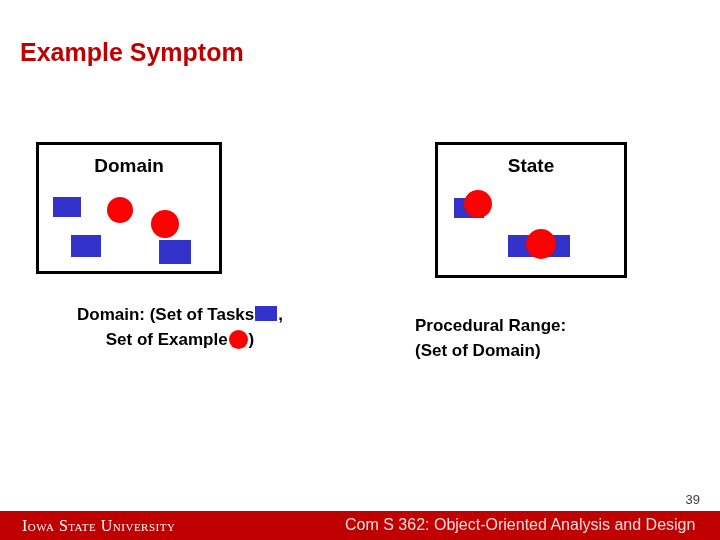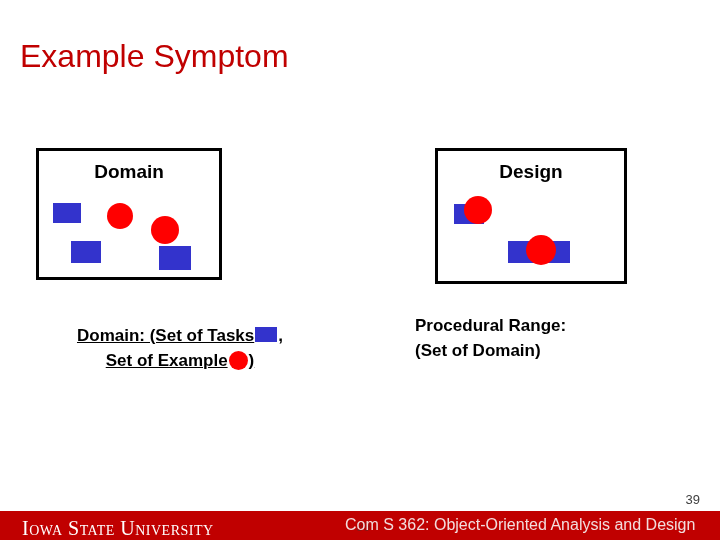--- a/index.html
+++ b/index.html
@@ -13,34 +13,33 @@
     position: relative;
     overflow: hidden;
     font-family: "Liberation Sans", sans-serif;
   }
 
   
   #slide-title {
     position: absolute;
     left: 20px;
     top: 38px;
-    font-size: 32px;
-    font-weight: normal;
+    font-size: 25px;
+    font-weight: bold;
     color: #C00000;
     letter-spacing: 0px;
     white-space: nowrap;
   }
 
   
   .venn-box {
     position: absolute;
     border: 3px solid #000000;
     background: #ffffff;
     box-sizing: border-box;
-    margin-top: 6px;
   }
   #domain-box {
     left: 36px;
     top: 142px;
     width: 186px;
     height: 132px;
   }
   #range-box {
     left: 435px;
     top: 142px;
@@ -84,24 +83,23 @@
   
   .caption {
     position: absolute;
     font-size: 17px;
     font-weight: bold;
     color: #000000;
     line-height: 25px;
   }
   #domain-caption {
     left: 10px;
-    top: 323px;
+    top: 302px;
     width: 340px;
     text-align: center;
-    text-decoration: underline;
   }
   #range-caption {
     left: 415px;
     top: 305px;
     width: 300px;
     text-align: left;
     margin-top: 8px;
   }
   .inline-sq {
     display: inline-block;
@@ -137,21 +135,21 @@
     bottom: 0;
     width: 720px;
     height: 29px;
     background: #C00000;
   }
   #isu-logo {
     position: absolute;
     left: 22px;
     top: 6px;
     font-family: "Liberation Serif", serif;
-    font-size: 20px;
+    font-size: 16px;
     font-variant: small-caps;
     color: #FFFFFF;
     letter-spacing: 0.5px;
     white-space: nowrap;
   }
   #course-text {
     position: absolute;
     left: 345px;
     top: 5px;
     font-size: 16px;
@@ -175,21 +173,21 @@
 <div class="venn-box" id="domain-box">
   <div class="box-heading">Domain</div>
   <span class="sq" id="d-sq-1"></span>
   <span class="sq" id="d-sq-2"></span>
   <span class="sq" id="d-sq-3"></span>
   <span class="ci" id="d-ci-1"></span>
   <span class="ci" id="d-ci-2"></span>
 </div>
 
 <div class="venn-box" id="range-box">
-  <div class="box-heading">Design</div>
+  <div class="box-heading">State</div>
   <span class="sq" id="r-sq-1"></span>
   <span class="ci" id="r-ci-1"></span>
   <span class="sq" id="r-sq-2"></span>
   <span class="ci" id="r-ci-2"></span>
 </div>
 
 <div class="caption" id="domain-caption">
   <span>Domain: (Set of Tasks</span><span class="inline-sq"></span><span>,</span><br>
   <span>Set of Example</span><span class="inline-ci"></span><span>)</span>
 </div>

